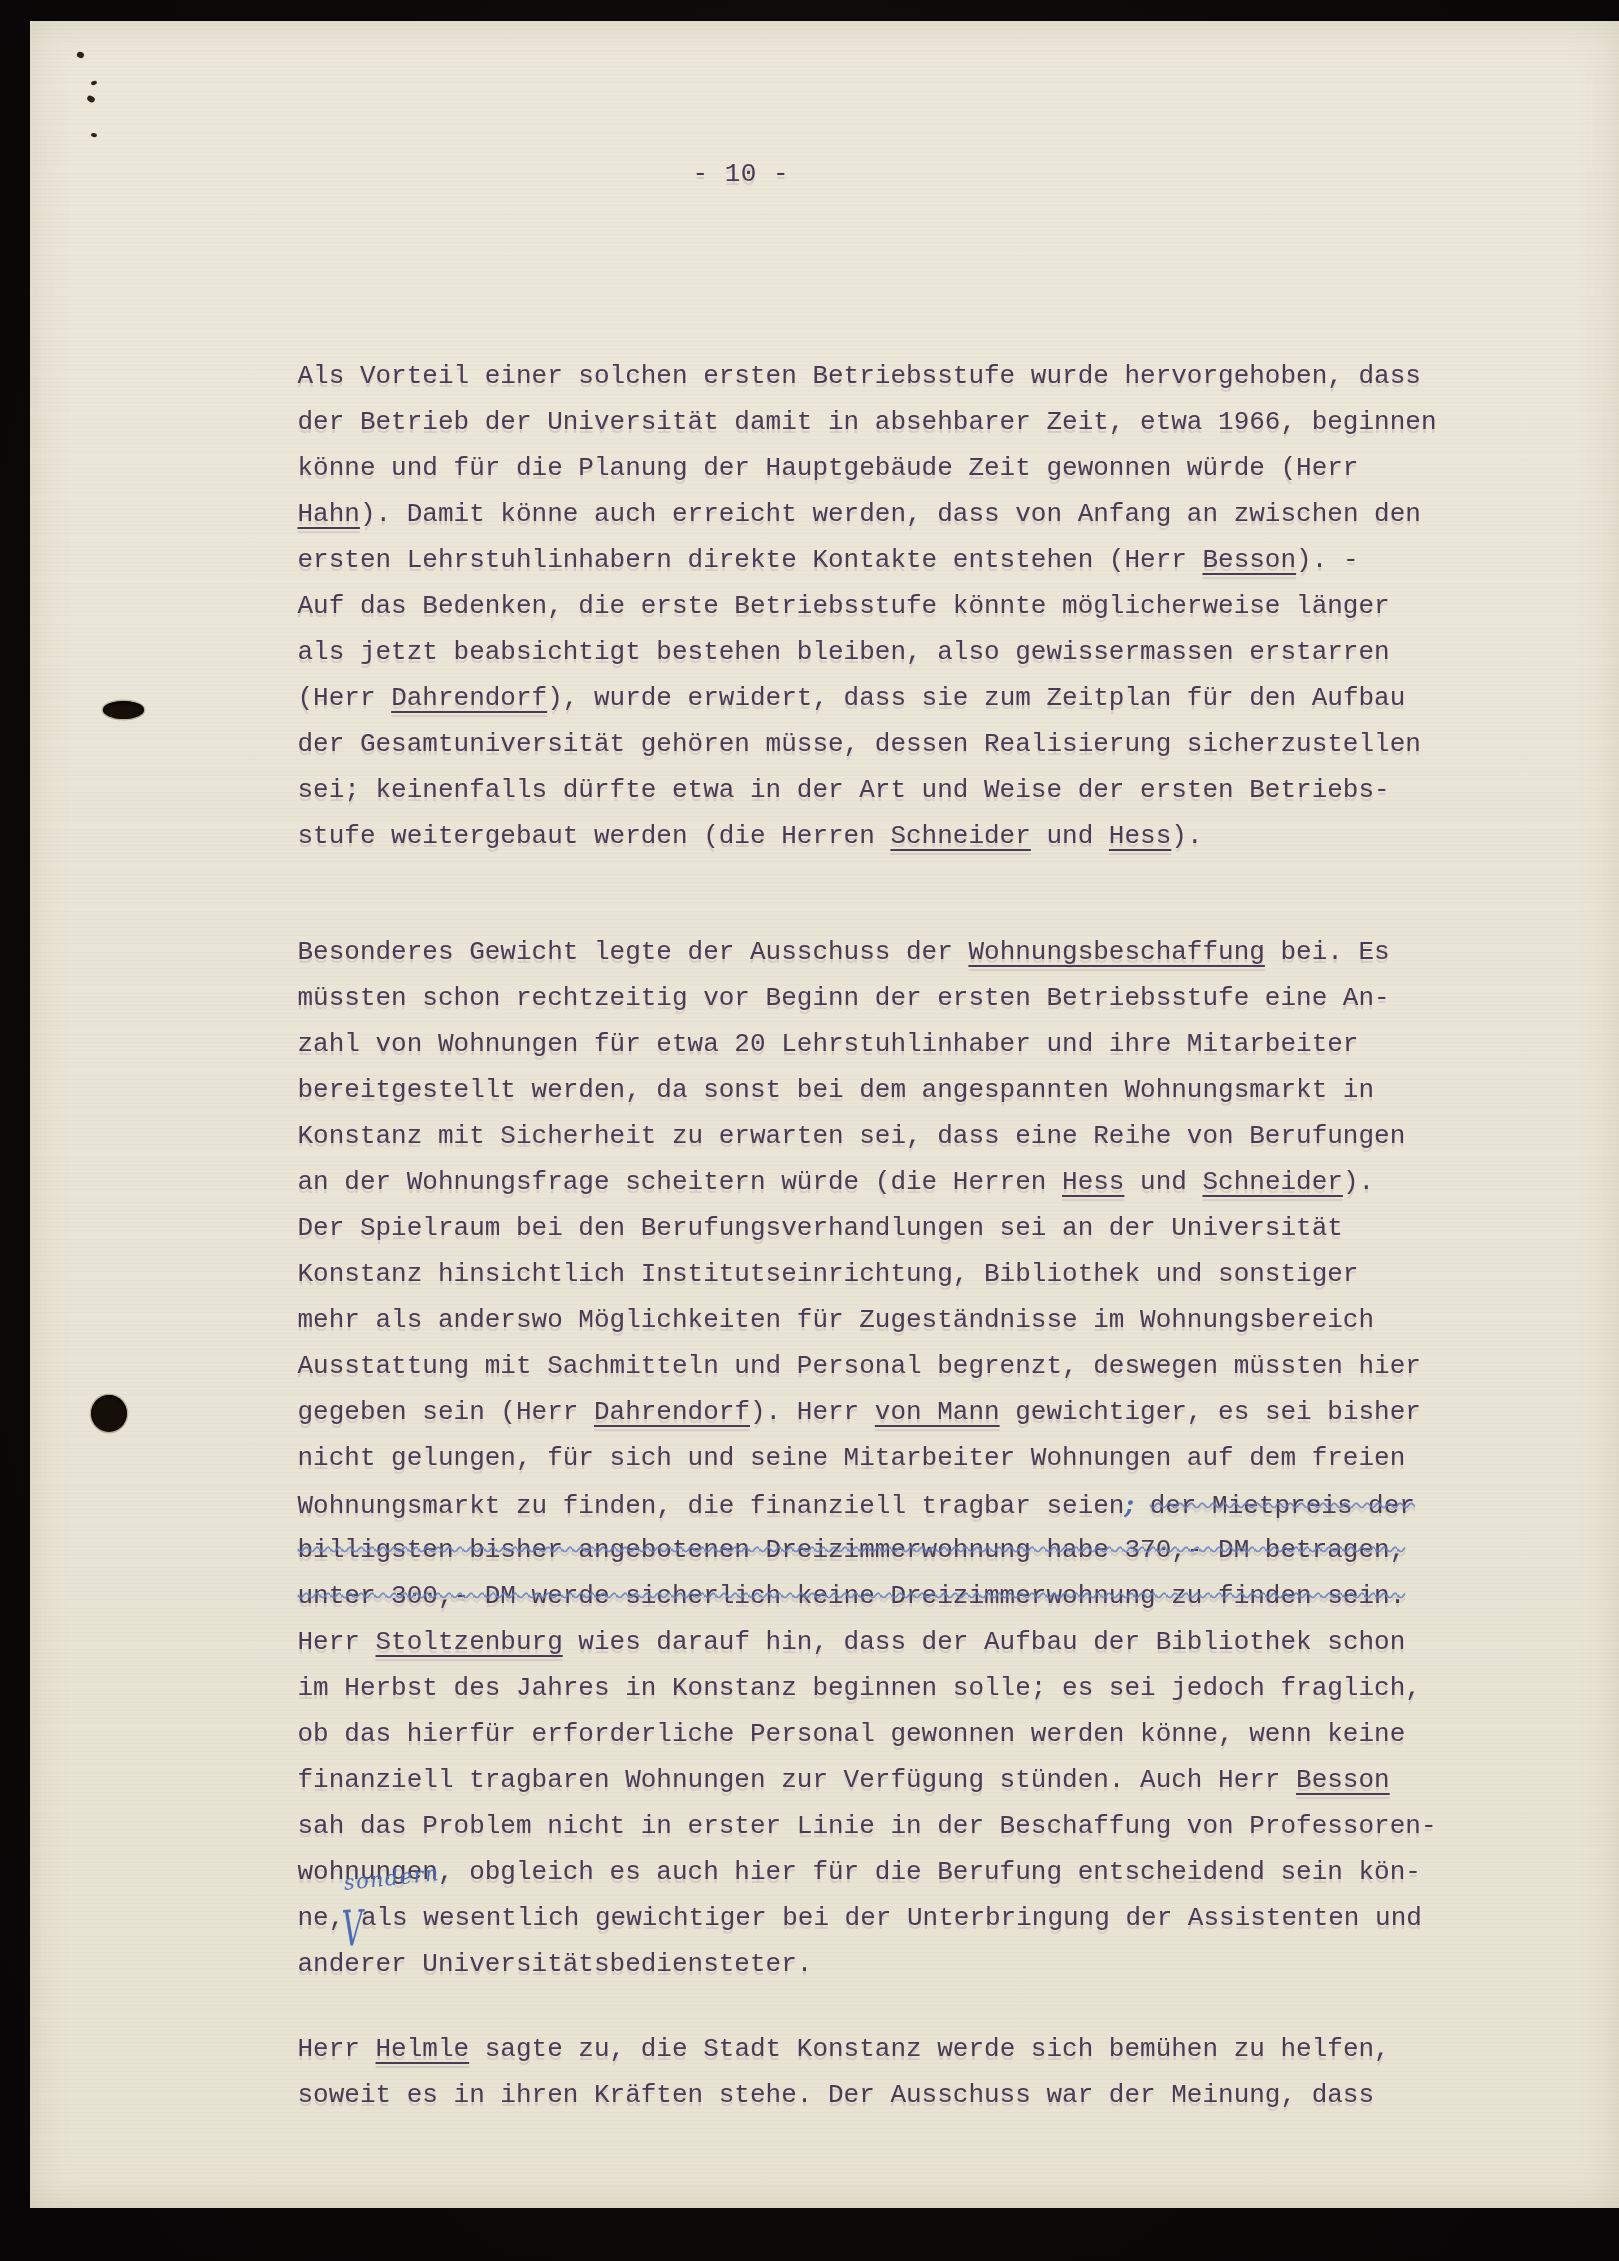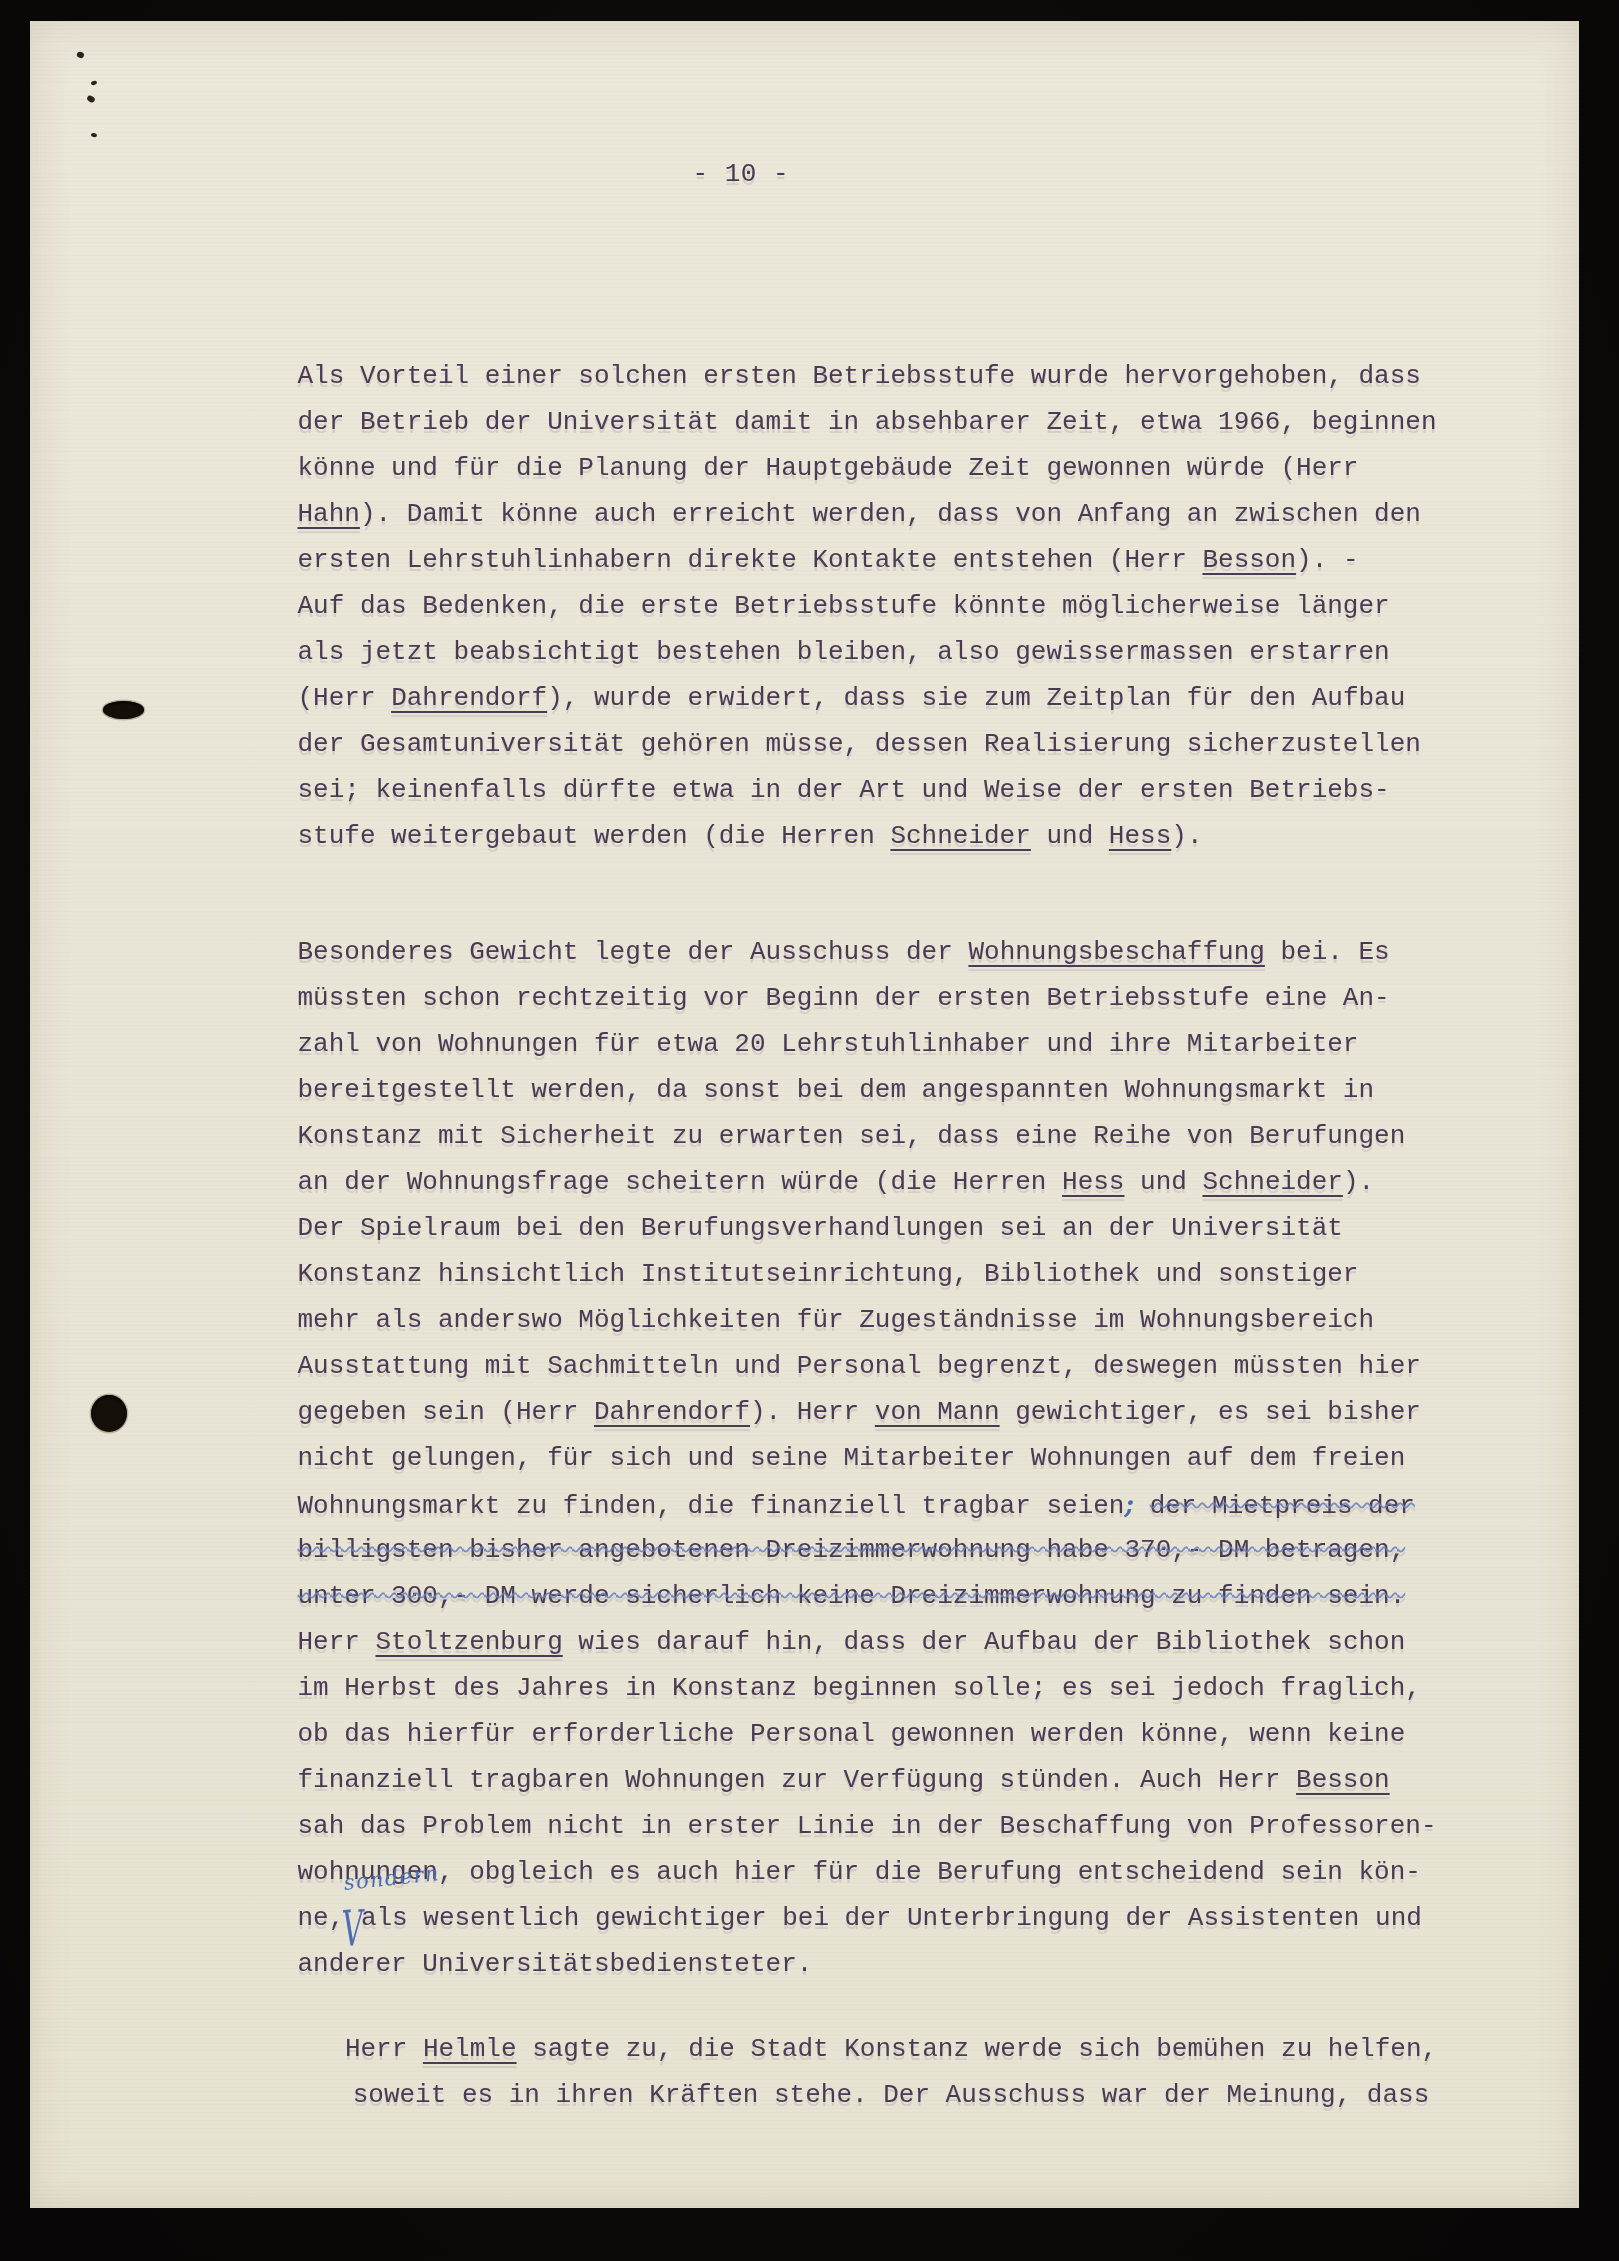--- a/index.html
+++ b/index.html
@@ -17,20 +17,21 @@
   .paper {
     position: absolute;
     left: 29.5px;
     top: 21px;
     width: 1549px;
     height: 2187px;
     background:
       repeating-linear-gradient(180deg, rgba(118,108,88,0.03) 0px, rgba(118,108,88,0.03) 0.9px, rgba(255,255,255,0) 0.9px, rgba(255,255,255,0) 4.1px),
       linear-gradient(180deg, #ebe7d9 0%, #e9e5d6 55%, #e7e3d3 100%);
     box-shadow: inset 0 0 41px rgba(120,105,80,0.18);
+    padding-left: 40px;
   }
   .pagenum {
     position: absolute;
     left: 663px;
     top: 130px;
     font-size: 26px;
     line-height: 46px;
     letter-spacing: 0.5px;
     color: #483b54;
     text-shadow: 0 4.1px 0.5px rgba(72,59,84,0.13);
@@ -41,21 +42,21 @@
     left: 253px;
     top: 262px;
     width: 1217px;
     font-size: 26px;
     line-height: 46px;
     color: #483b54;
     text-shadow: 0 4.1px 0.5px rgba(72,59,84,0.13);
   }
   .para { margin: 15px; }
   .para.gap-large { margin-top: 70px; }
-  .para.gap-small { margin-top: 39px; text-align: center; }
+  .para.gap-small { margin-top: 39px; }
   .line { white-space: pre; height: 46px; }
   .seg { white-space: pre; }
   .u {
     text-decoration-line: underline;
     text-decoration-thickness: 2.3px;
     text-underline-offset: 5.5px;
   }
   .s {
     text-decoration-line: line-through;
     text-decoration-style: wavy;

